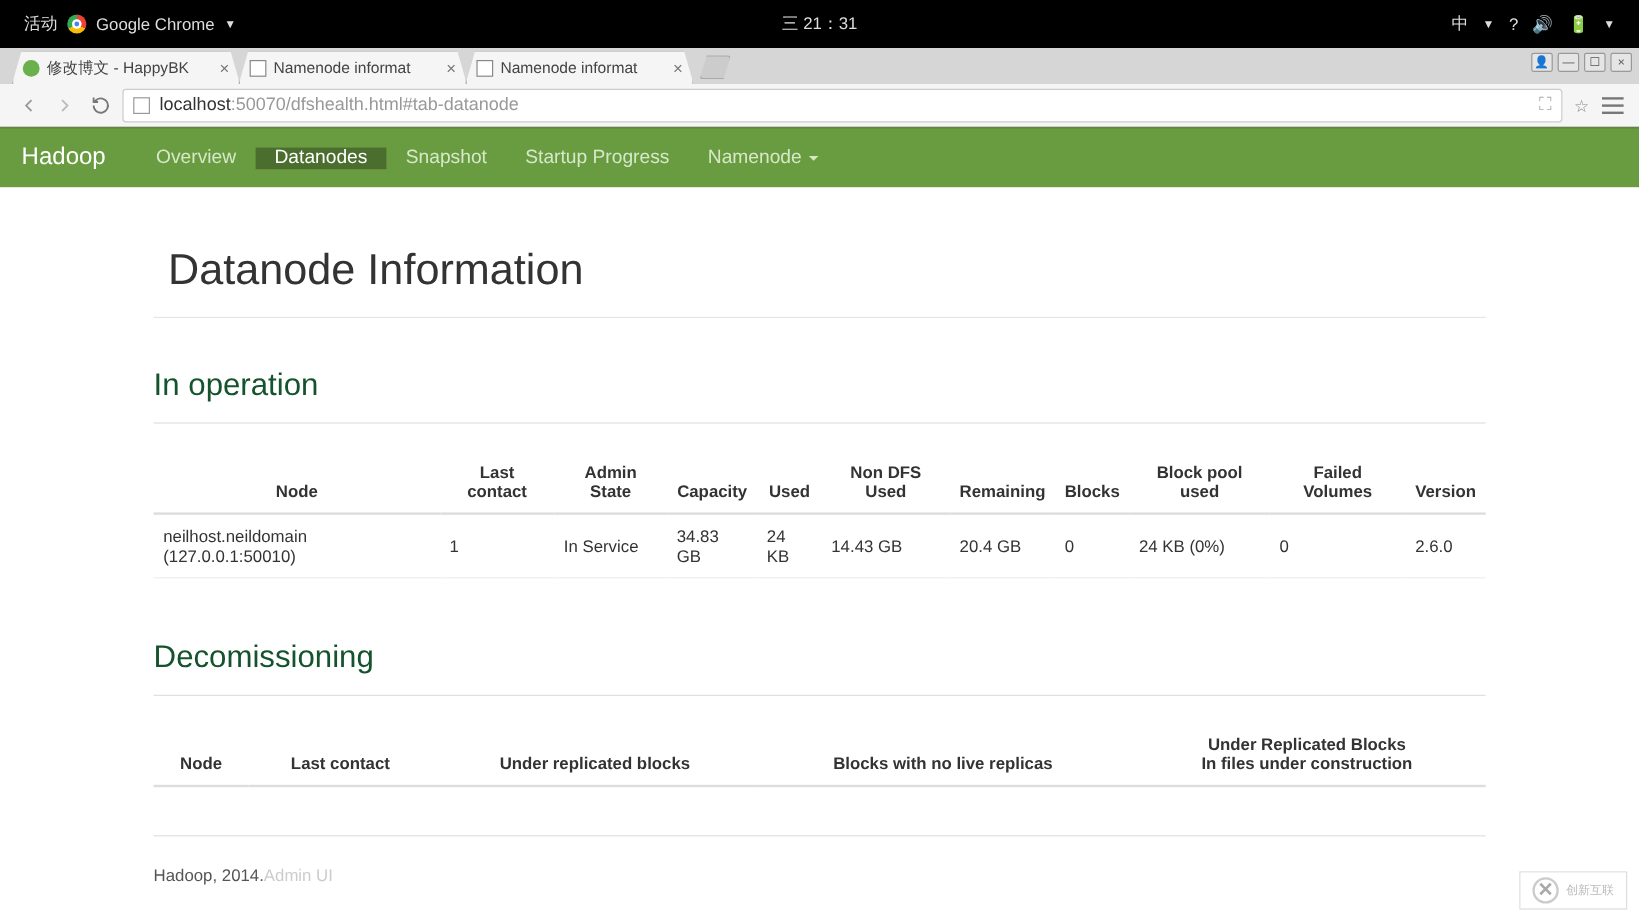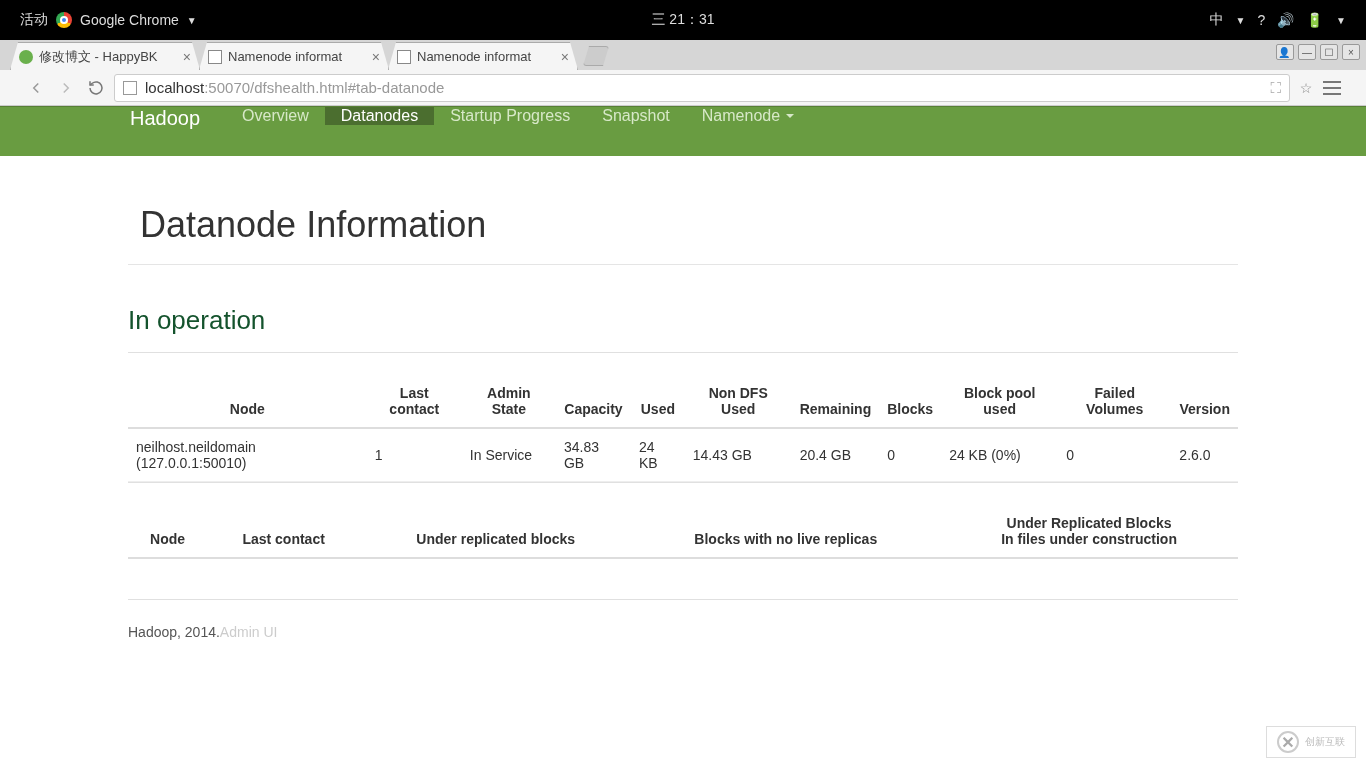--- a/index.html
+++ b/index.html
@@ -20,32 +20,32 @@
 .tab .favicon{width:14px;height:14px;margin-right:6px;flex:none}
 .tab .fav-doc{border:1px solid #888;background:#fff}
 .tab .fav-green{background:#6ab04c;border-radius:50%}
 .tab .title{flex:1;white-space:nowrap;overflow:hidden;text-overflow:clip}
 .tab .x{margin-left:6px;color:#777;font-size:14px;line-height:1}
 .newtab{width:26px;height:20px;background:#ccc;border:1px solid #aaa;border-radius:3px;margin-left:6px;margin-bottom:4px;clip-path:polygon(6px 0,100% 0,calc(100% - 6px) 100%,0 100%)}
 .winctrl{position:absolute;right:6px;top:4px;display:flex;gap:4px}
 .winctrl span{width:18px;height:16px;border:1px solid #999;background:#e5e5e5;font-size:10px;display:flex;align-items:center;justify-content:center;color:#555;border-radius:2px}
 
 
-.toolbar{background:#f5f5f5;height:36px;border-bottom:1px solid #ccc;display:flex;align-items:center;padding:0 24px;gap:6px}
+.toolbar{background:#f5f5f5;height:36px;border-bottom:1px solid #ccc;display:flex;align-items:center;padding:0 12px;gap:6px}
 .navbtn{width:24px;height:24px;display:flex;align-items:center;justify-content:center;color:#888}
 .navbtn svg{width:18px;height:18px}
 .urlbar{flex:1;height:28px;border:1px solid #ccc;border-radius:3px;background:#fff;display:flex;align-items:center;padding:0 8px;font-size:15px;color:#333}
 .urlbar .page-icon{width:14px;height:14px;border:1px solid #999;margin-right:8px}
 .urlbar .host{color:#333}
 .urlbar .path{color:#999}
 .tbicon{width:20px;height:20px;display:flex;align-items:center;justify-content:center;color:#888}
 .hamburger{width:18px;height:14px;background:linear-gradient(#777,#777) 0 0/100% 2px no-repeat,linear-gradient(#777,#777) 0 6px/100% 2px no-repeat,linear-gradient(#777,#777) 0 12px/100% 2px no-repeat}
 
 
-.hnav{background:#699c41;height:50px;border-top:1px solid #577f35;display:flex;align-items:flex-start;padding-left:112px}
+.hnav{background:#699c41;height:50px;border-top:1px solid #577f35;display:flex;align-items:center;}
 .brand{color:#fff;font-size:20px;display:flex;align-items:center;padding:0 18px;margin-right:8px}
 .hnav a{color:#d7e8c8;display:flex;align-items:center;padding:0 16px;text-decoration:none;font-size:16px}
 .hnav a.active{background:#4b6e2f;color:#fff}
 .caret{width:0;height:0;border-left:4px solid transparent;border-right:4px solid transparent;border-top:4px solid #d7e8c8;margin-left:6px}
 
 
 .container{width:1140px;margin:0 auto;padding:0 15px}
 h1{font-size:36px;font-weight:400;color:#333;margin:48px 12px 18px}
 hr{border:0;border-top:1px solid #e5e5e5;margin-bottom:40px}
 h2{font-size:26px;font-weight:400;color:#14532d;margin:24px 0 16px}
@@ -132,22 +132,22 @@
   <div class="tbicon">☆</div>
   <div class="tbicon">
       <div class="hamburger"></div>
     </div>
 </div>
 
 <div class="hnav">
   <div class="brand">Hadoop</div>
   <a>Overview</a>
   <a class="active">Datanodes</a>
+  <a>Snapshot</a>
   <a>Startup Progress</a>
-  <a>Snapshot</a>
   <a>
       <span>Namenode</span>
       <span class="caret"></span>
     </a>
 </div>
 
 <div class="container">
   <h1>Datanode Information</h1>
   <hr>
 
@@ -179,20 +179,21 @@
           <td>14.43 GB</td>
           <td>20.4 GB</td>
           <td>0</td>
           <td>24 KB (0%)</td>
           <td>0</td>
           <td>2.6.0</td>
         </tr>
       </tbody>
   </table>
 
+  <h2 style="margin-top:50px">Decomissioning</h2>
   <hr class="secline">
   <table>
     <thead>
         <tr id="t2h">
           <th style="white-space: pre-line;">Node</th>
           <th style="white-space: pre-line;">Last contact</th>
           <th style="white-space: pre-line;">Under replicated blocks</th>
           <th style="white-space: pre-line;">Blocks with no live replicas</th>
           <th style="white-space: pre-line;">Under Replicated Blocks
 In files under construction</th>

